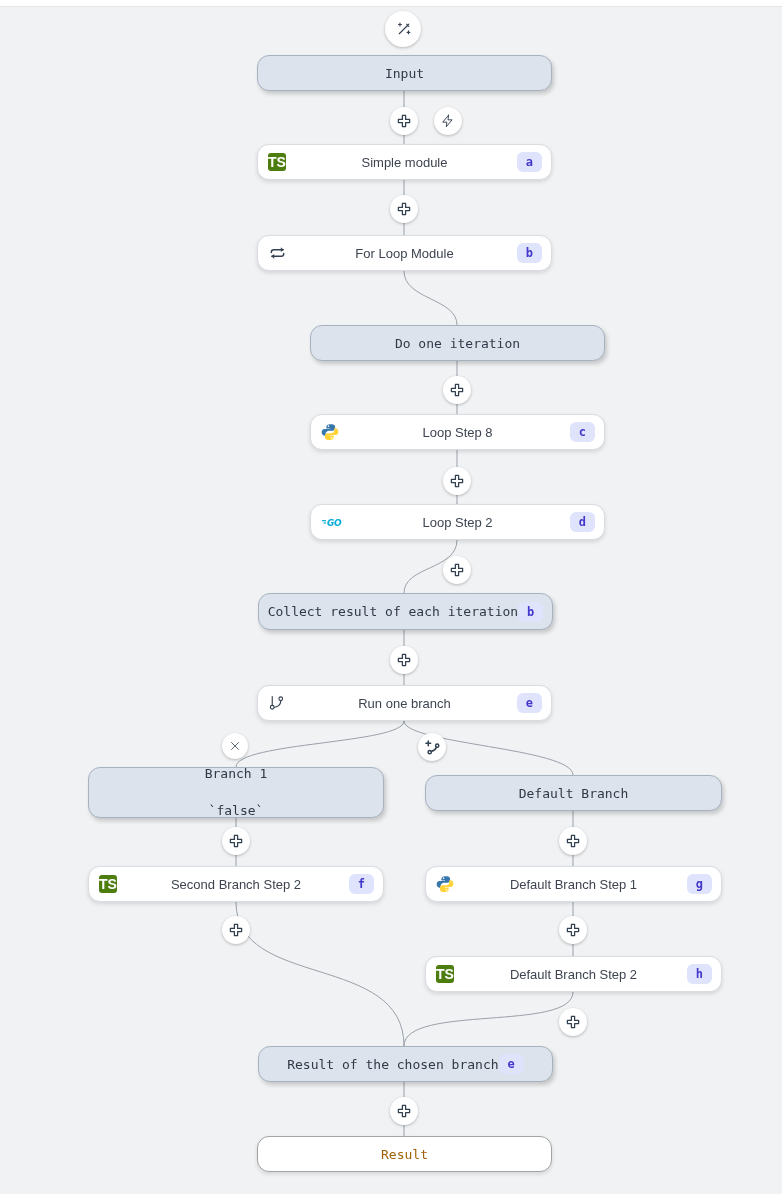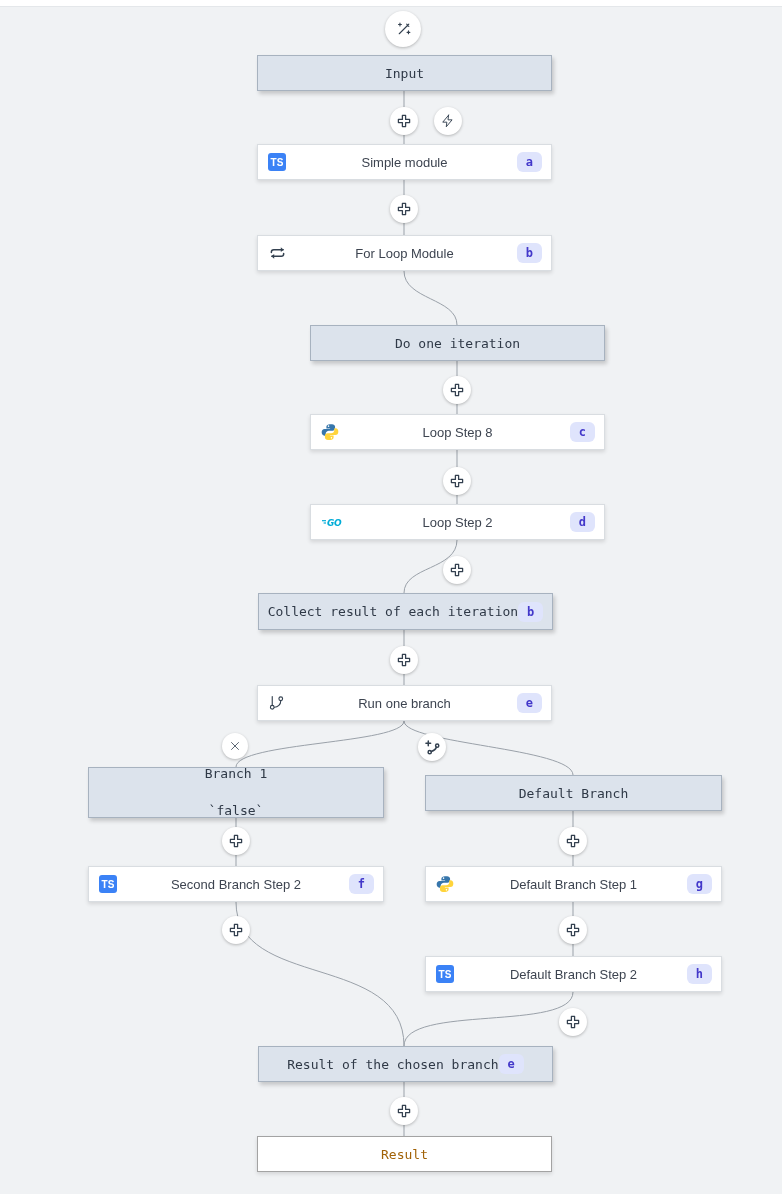--- a/index.html
+++ b/index.html
@@ -4,40 +4,40 @@
 <style>
   html,body{margin:0;padding:0;background:#e8eaed;}
   .canvas{position:relative;width:782px;height:1194px;background:#f0f2f4;overflow:hidden;
           font-family:"Liberation Sans",sans-serif;}
   .topbar{position:absolute;top:0;left:0;width:782px;height:7px;background:#ffffff;
           border-bottom:1px solid #e4e7ea;box-sizing:border-box;}
   svg.edges{position:absolute;left:0;top:0;pointer-events:none;}
   svg.edges path{fill:none;stroke:#9aa1a9;stroke-width:1;}
 
   .node{position:absolute;box-sizing:border-box;display:flex;align-items:center;
-        justify-content:center;font-size:13px;border-radius:0;cursor:pointer;}
+        justify-content:center;font-size:13px;border-radius:12px;cursor:pointer;}
   .node.virtual{background:#dce3ec;border:1px solid #a7b2bf;color:#2f3947;
         box-shadow:2px 3px 4px rgba(0,0,0,.18);
         font-family:"DejaVu Sans Mono","Liberation Mono",monospace;}
   .node.virtual.with-badge{gap:0;}
   .node.virtual.two-line{flex-direction:column;gap:20px;line-height:1.25;}
   .node.module{background:#ffffff;border:1px solid #d9dde1;color:#3d4450;
         box-shadow:0 2px 4px rgba(0,0,0,.12);}
   .node.endpoint{background:#ffffff;border:1px solid #a3a3a3;color:#a16207;
         box-shadow:0 2px 4px rgba(0,0,0,.12);
         font-family:"DejaVu Sans Mono","Liberation Mono",monospace;}
   .mod-icon{position:absolute;left:10px;top:50%;transform:translateY(-50%);
         display:flex;align-items:center;justify-content:center;}
   .mod-title{max-width:200px;white-space:nowrap;overflow:hidden;}
   .badge{background:#dfe4fc;color:#4338ca;font-weight:bold;font-size:12px;
         font-family:"DejaVu Sans Mono","Liberation Mono",monospace;
         padding:4px 9px;border-radius:6px;line-height:1;}
   .node .badge.right{position:absolute;right:9px;top:50%;transform:translateY(-50%);}
-  .ts-icon{width:18px;height:18px;background:#3b82f6;border-radius:3px;color:#fff;
-        font-weight:bold;font-size:10px;display:flex;align-items:center;
+  .ts-icon{width:18px;height:18px;background:#4d7c0f;border-radius:3px;color:#fff;
+        font-weight:bold;font-size:14px;display:flex;align-items:center;
         justify-content:center;letter-spacing:0;}
   .circle{position:absolute;background:#fff;border-radius:50%;
         box-shadow:0 1px 3px rgba(0,0,0,.25);display:flex;align-items:center;
         justify-content:center;cursor:pointer;}
   .circle svg{display:block;}
 </style>
 </head>
 <body>
 
 <div class="canvas">

